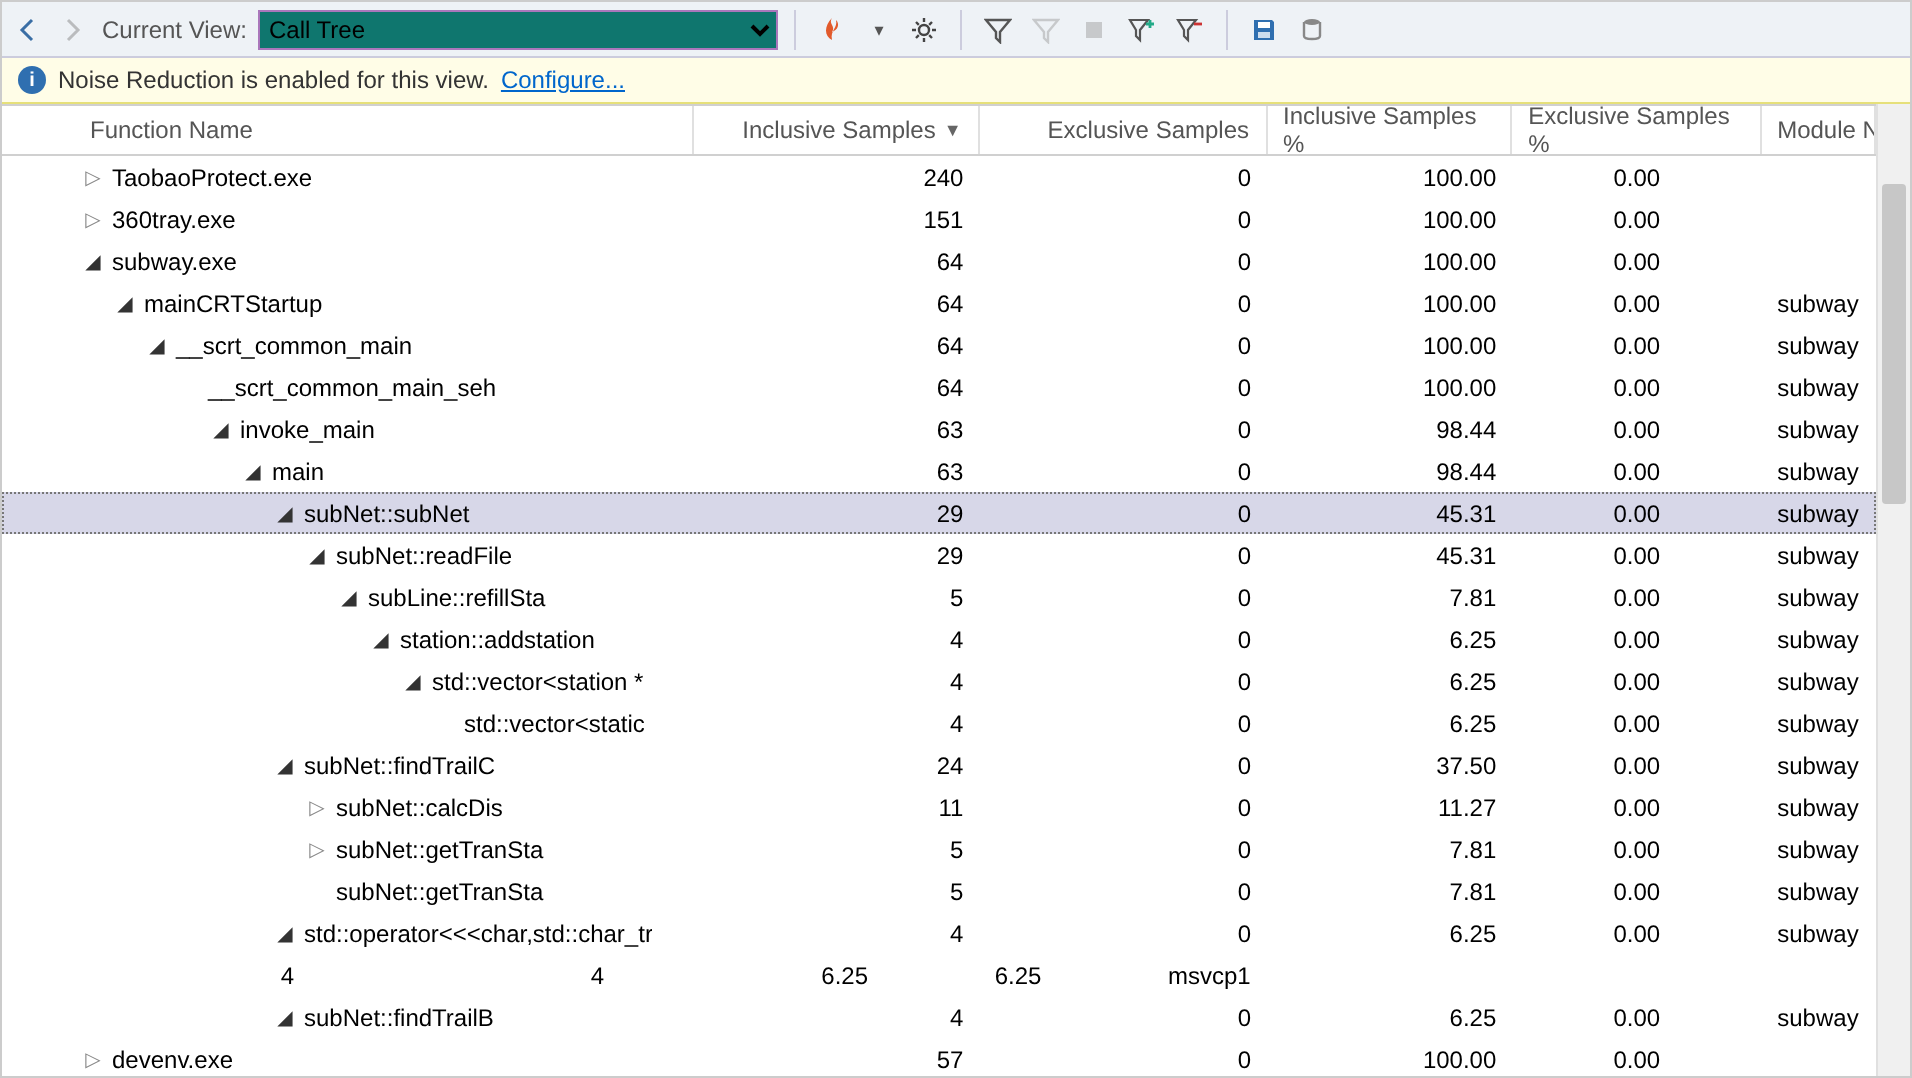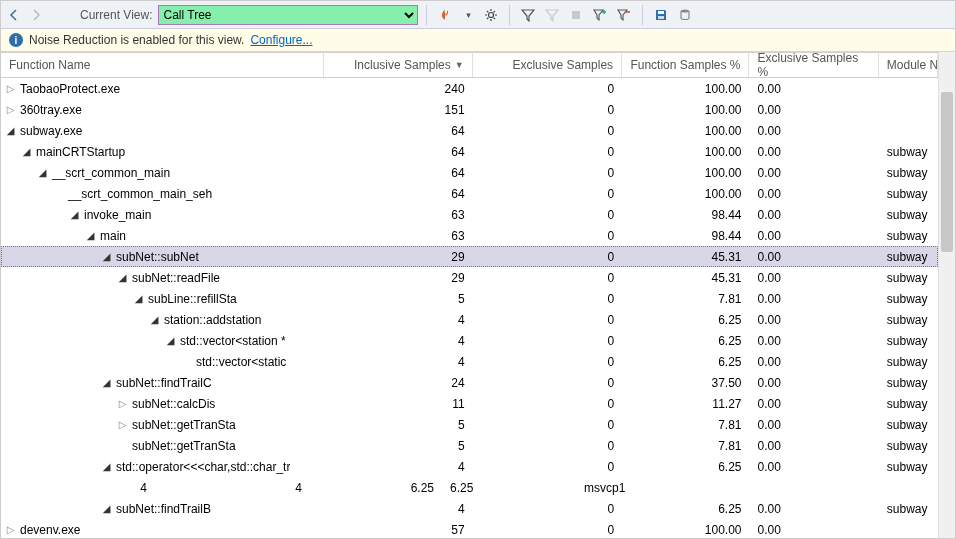--- a/index.html
+++ b/index.html
@@ -1,34 +1,34 @@
 <!DOCTYPE html>
 <html><head>
 <meta charset="utf-8">
 <style>
 * { margin: 0; padding: 0; box-sizing: border-box; font-family: "Segoe UI", Tahoma, sans-serif; font-size: 12px; }
 body { background: #fff; color: #000; width: 956px; height: 539px; overflow: hidden; border: 1px solid #ccc; display: flex; flex-direction: column; }
 .toolbar { display: flex; align-items: center; height: 28px; background: #eef2f6; border-bottom: 1px solid #ccd; padding: 0 4px; gap: 4px; }
-.toolbar .lbl { color: #555; padding: 0 2px; margin-left: 29px; }
-.toolbar select { font-size: 12px; height: 20px; width: 260px; border: 1px solid #a7b; background: #86efac; }
+.toolbar .lbl { color: #555; padding: 0 2px; }
+.toolbar select { font-size: 12px; height: 20px; width: 260px; border: 1px solid #a7b; background: #0f766e; }
 .toolbar .navbtn { width: 18px; height: 18px; display: inline-flex; align-items: center; justify-content: center; cursor: pointer; color: #3a6ea5; }
 .toolbar .sep { width: 1px; height: 20px; background: #ccd; margin: 0 4px; }
 .toolbar .iconbtn { width: 20px; height: 20px; display: inline-flex; align-items: center; justify-content: center; cursor: pointer; }
 .notice { background: #fffde7; border-bottom: 1px solid #e6e07a; padding: 4px 8px; display: flex; align-items: center; gap: 6px; color: #333; }
 .notice .inficon { width: 14px; height: 14px; border-radius: 50%; background: #2f6fb0; color: #fff; font-size: 10px; display: inline-flex; align-items: center; justify-content: center; font-weight: bold; }
 .notice a { color: #0066cc; }
 .grid-wrap { flex: 1; display: flex; position: relative; overflow: hidden; }
 .grid { flex: 1; overflow: hidden; }
 .hdr { display: flex; background: #fff; border-top: 1px solid #d0d0d0; border-bottom: 1px solid #d0d0d0; height: 26px; color: #555; }
 .hdr .cell { border-right: 1px solid #e0e0e0; display: flex; align-items: center; padding: 0 8px; }
-.col-fn { width: 336px; }
+.col-fn { width: 336px; margin-left: 36px; }
 .col-inc { width: 154px; justify-content: flex-end; }
 .col-exc { width: 155px; justify-content: flex-end; }
 .col-incp { width: 132px; justify-content: flex-end; }
-.col-excp { width: 134px; justify-content: flex-start; }
+.col-excp { width: 134px; justify-content: center; }
 .col-mod { width: 61px; overflow: hidden; white-space: nowrap; }
 .sortglyph { margin-left: 4px; color: #666; font-size: 9px; }
 .rows { overflow: hidden; }
 .row { display: flex; height: 21px; align-items: center; }
 .row.sel { background: #d7d7e8; outline: 1px dotted #777; outline-offset: -1px; }
 .row .cell { display: flex; align-items: center; padding: 0 8px; overflow: hidden; white-space: nowrap; }
 .row .col-fn { padding-left: 4px; }
 .fn-inner { display: flex; align-items: center; gap: 2px; white-space: nowrap; overflow: hidden; }
 .expander { width: 11px; height: 11px; display: inline-flex; align-items: center; justify-content: center; color: #555; font-size: 10px; margin-right: 2px; cursor: pointer; user-select: none; }
 .expander.blank { visibility: hidden; }
@@ -124,21 +124,21 @@
           <span>Function Name</span>
         </div>
       <div class="cell col-inc">
           <span>Inclusive Samples</span>
           <span class="sortglyph">▼</span>
         </div>
       <div class="cell col-exc">
           <span>Exclusive Samples</span>
         </div>
       <div class="cell col-incp">
-          <span>Function Samples %</span>
+          <span>Inclusive Samples %</span>
         </div>
       <div class="cell col-excp">
           <span>Exclusive Samples %</span>
         </div>
       <div class="cell col-mod">
           <span>Module N</span>
         </div>
     </div>
     <div class="rows" id="rows">
         <div class="row">

